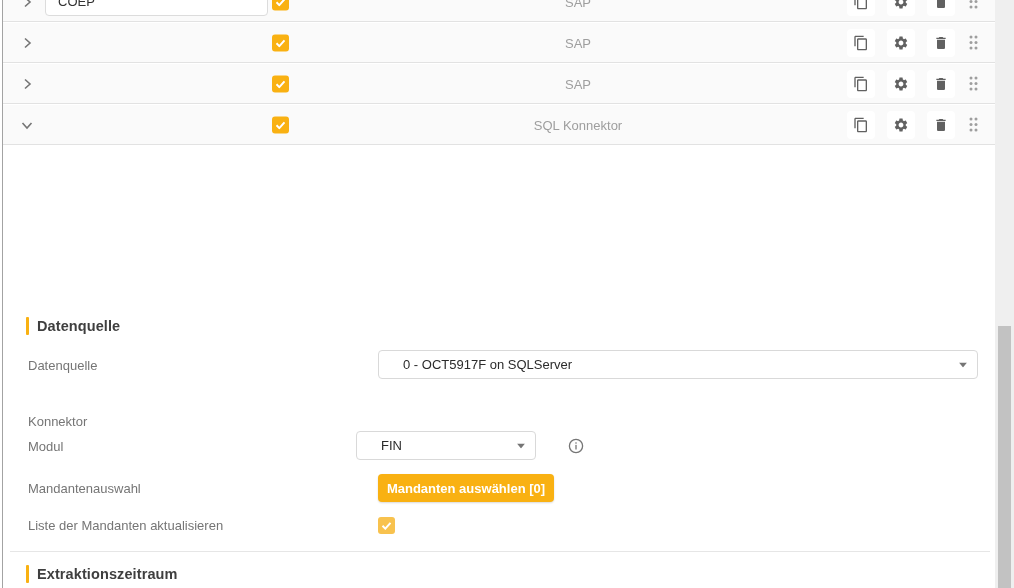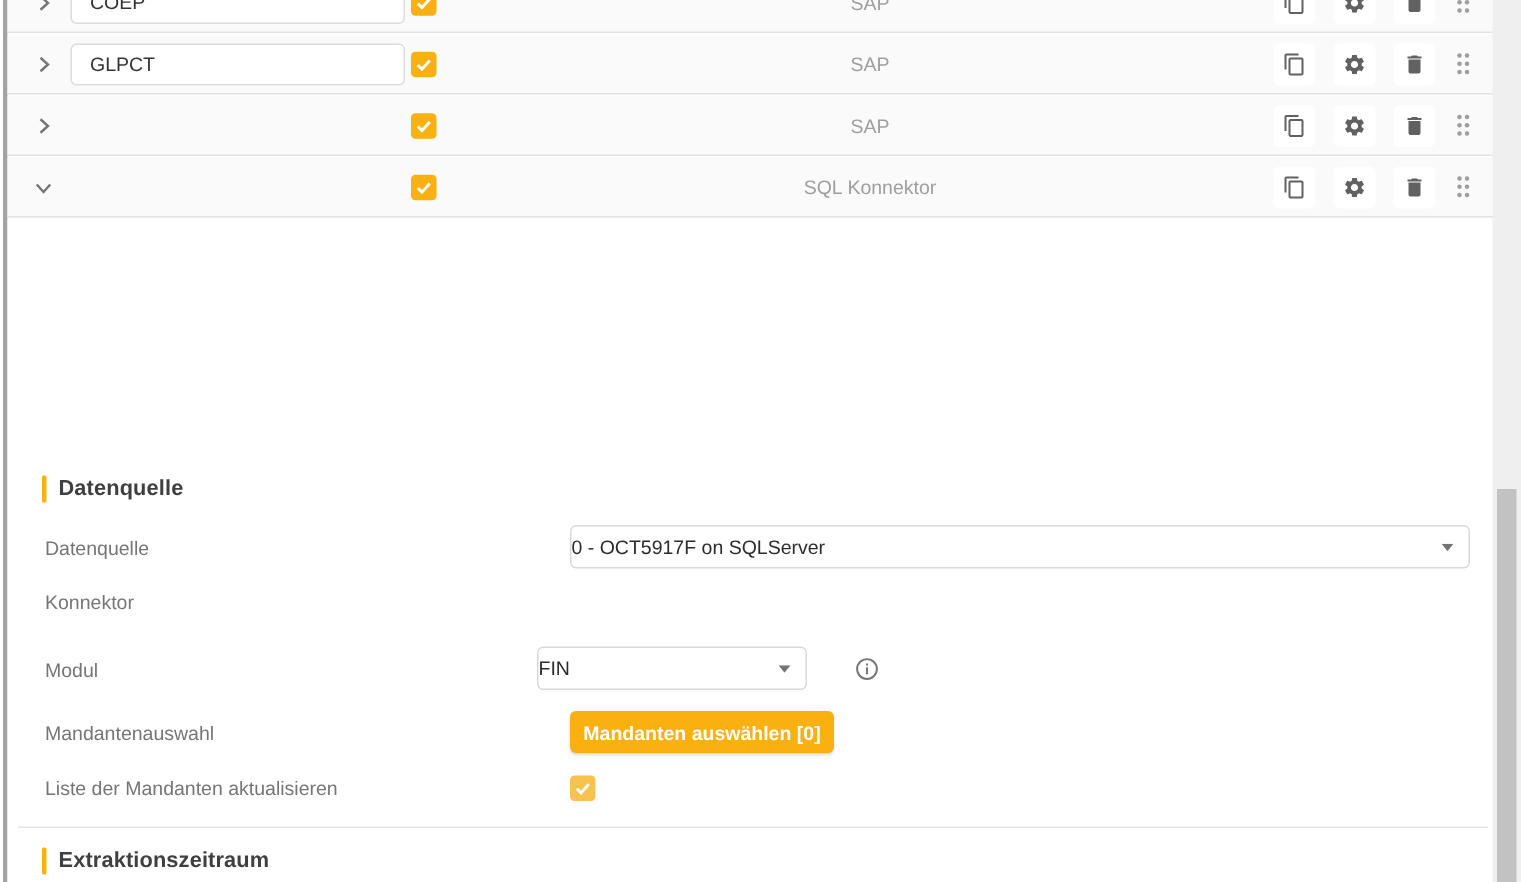--- a/index.html
+++ b/index.html
@@ -18,21 +18,21 @@
   body{
     font-family:"Liberation Sans","DejaVu Sans",sans-serif;
     background:#fff;
     position:relative;
     overflow:hidden;
     font-size:13px;
     color:var(--text);
   }
   .content{
     position:absolute;left:2px;top:0;width:993px;height:588px;
-    border-left:3px solid #a3a3a3;
+    border-left:1px solid #a3a3a3;
   }
   
   .row{
     position:absolute;left:0;width:993px;height:40px;
     background:var(--row-bg);
     border-bottom:1px solid var(--divider);
   }
   .chev{position:absolute;left:17px;top:50%;transform:translateY(-50%);width:14px;height:14px;cursor:pointer;display:flex;align-items:center;justify-content:center;}
   .name-input{
     position:absolute;left:42px;top:50%;transform:translateY(-50%);
@@ -66,21 +66,21 @@
   .panel{position:absolute;left:0;top:146px;width:993px;height:478px;background:#fff;}
   .section-title{
     position:absolute;left:23px;display:flex;align-items:center;gap:8px;
   }
   .section-title .bar{width:3px;height:18px;background:var(--amber);border-radius:1px;}
   .section-title .txt{font-size:14.5px;font-weight:600;color:#3F3F3F;letter-spacing:.1px;}
   .flabel{position:absolute;left:25px;font-size:13px;color:var(--label);}
   .select{
     position:absolute;height:29px;border:1px solid var(--border);border-radius:4px;
     background:#fff;display:flex;align-items:center;
-    padding:0 26px 0 0;font-size:13px;color:var(--text);cursor:pointer;
+    padding:0 26px 0 24px;font-size:13px;color:var(--text);cursor:pointer;
   }
   .select .caret{position:absolute;right:10px;top:50%;transform:translateY(-50%);line-height:0;}
   .btn{
     position:absolute;height:28px;border:none;border-radius:4px;
     background:var(--amber);color:#fff;font-weight:700;font-size:13px;
     font-family:inherit;display:flex;align-items:center;justify-content:center;
     cursor:pointer;box-shadow:0 1px 2px rgba(0,0,0,.15);
   }
   .hdivider{position:absolute;left:7px;width:980px;height:1px;background:#E6E6E6;}
   .info{position:absolute;width:16px;height:16px;display:flex;align-items:center;justify-content:center;}
@@ -166,21 +166,20 @@
         </svg>
       </span>
   </div>
 
   <div class="row" style="top:23px">
     <span class="chev">
         <svg width="14" height="14" viewBox="0 0 14 14">
           <use href="#i-chev-right"></use>
         </svg>
       </span>
-    <input class="name-input" value="GLPCT" style="">
     <span class="cb">
         <svg width="11" height="9" viewBox="0 0 11 9">
           <use href="#i-check"></use>
         </svg>
       </span>
     <span class="conn">SAP</span>
     <span class="icon-btn copy">
         <svg width="16" height="16" viewBox="0 0 24 24">
           <use href="#i-copy"></use>
         </svg>
@@ -278,21 +277,21 @@
     </div>
 
     <span class="flabel" style="top:212px">Datenquelle</span>
     <div class="select" style="left:375px;top:204px;width:600px">
       <span>0 - OCT5917F on SQLServer</span>
       <span class="caret"><svg width="8" height="5" viewBox="0 0 8 5">
             <use href="#i-caret"></use>
           </svg></span>
     </div>
 
-    <span class="flabel" style="top:248px">Konnektor</span>
+    <span class="flabel" style="top:268px">Konnektor</span>
 
     <span class="flabel" style="top:293px">Modul</span>
     <div class="select" style="left:353px;top:285px;width:180px">
       <span>FIN</span>
       <span class="caret"><svg width="8" height="5" viewBox="0 0 8 5">
             <use href="#i-caret"></use>
           </svg></span>
     </div>
     <span class="info" style="left:565px;top:292px">
         <svg width="16" height="16" viewBox="0 0 16 16">

